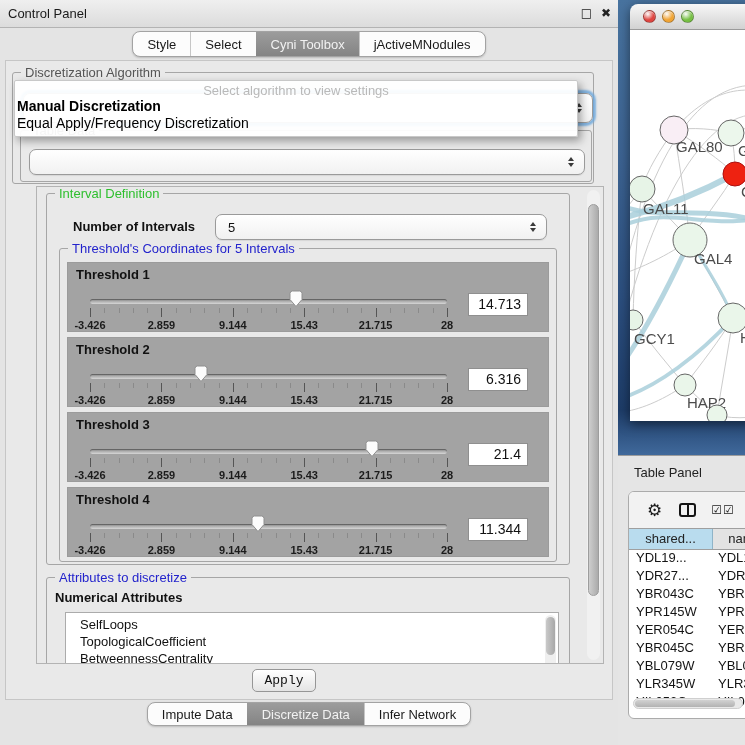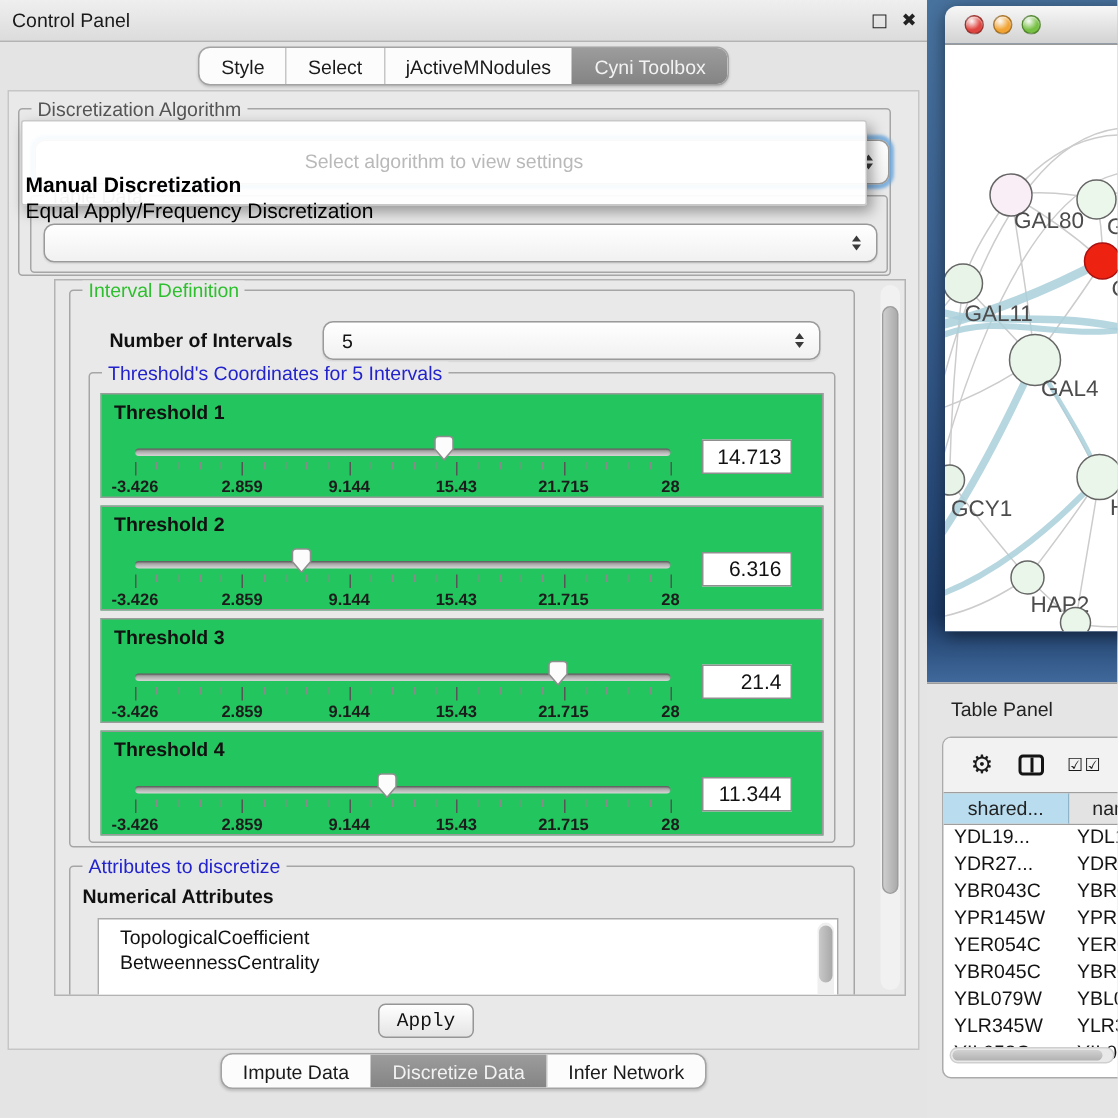--- a/index.html
+++ b/index.html
@@ -26,32 +26,32 @@
   .gt-plain{color:#555}.gt-green{color:#2ebf2e}.gt-blue{color:#2323cc}
   .algo-group{left:12px;top:72px;width:582px;height:112px}
   .td-group{left:20px;top:130px;width:572px;height:52px}
   .combo{position:absolute;background:linear-gradient(#ffffff,#f1f1f1);border:1px solid #9a9a9a;border-radius:7px;display:flex;align-items:center;padding-left:12px;font-size:13px;color:#111;box-shadow:0 1px 1px rgba(0,0,0,.08)}
   .algo-combo{left:10px;top:20px;width:570px;height:30px;box-shadow:0 0 2px 3px rgba(110,168,220,.85)}
   .td-combo{left:8px;top:18px;width:556px;height:26px}
   .stepper{position:absolute;right:10px;top:50%;transform:translateY(-50%);display:flex;flex-direction:column;align-items:center;gap:2px}
   .arr-up{width:0;height:0;border-left:3.5px solid transparent;border-right:3.5px solid transparent;border-bottom:4.5px solid #3a3a3a}
   .arr-dn{width:0;height:0;border-left:3.5px solid transparent;border-right:3.5px solid transparent;border-top:4.5px solid #3a3a3a}
   .popup{position:absolute;left:14px;top:80px;width:564px;height:57px;background:rgba(255,255,255,.94);border:1px solid #c8c8c8;border-radius:2px;box-shadow:3px 4px 9px rgba(0,0,0,.35);z-index:40}
-  .popup-prompt{text-align:center;color:#b9b9b9;font-size:13px;margin-top:19px}
+  .popup-prompt{text-align:center;color:#b9b9b9;font-size:13px;margin-top:2px}
   .popup-item{font-size:14px;line-height:17px;padding-left:2px;color:#000}
   .popup-item.bold{font-weight:bold}
   .scrollpane{position:absolute;left:36px;top:186px;width:568px;height:478px;border:1px solid #b3b3b3;background:#e9e9e9;overflow:hidden}
   .vscroll{position:absolute;right:3px;top:3px;width:13px;height:470px;background:#f1f1f1;border-radius:7px}
   .vscroll .thumb{position:absolute;left:1px;right:1px;top:14px;height:392px;background:linear-gradient(90deg,#cecece,#ababab);border-radius:6px;border:1px solid #9d9d9d}
   .interval-group{left:9px;top:6px;width:524px;height:372px}
   .intervals-label{position:absolute;left:26px;top:20px;height:26px;line-height:26px;font-weight:bold}
   .spinner{left:168px;top:20px;width:332px;height:26px}
   .thresh-group{left:12px;top:54px;width:498px;height:314px}
   .thresh-list{position:absolute;left:7px;top:13px;right:7px;display:flex;flex-direction:column;gap:5px}
-  .thresh-panel{position:relative;height:70px;border:1px solid #9b9b9b;background:#22c55e}
+  .thresh-panel{position:relative;height:70px;border:1px solid #9b9b9b;background:#a3a3a3}
   .thresh-title{position:absolute;left:8px;top:4px;font-weight:bold;font-size:13px}
   .slider{position:absolute;left:22px;top:26px;width:357px;height:42px}
   .track{position:absolute;left:0;top:10px;width:100%;height:5px;border-radius:3px;background:linear-gradient(#8d8d8d,#d6d6d6);box-shadow:inset 0 1px 1px rgba(0,0,0,.35)}
   .handle{position:absolute;top:1px;transform:translateX(-50%);z-index:2}
   .ticks{position:absolute;left:0;top:19px;width:100%;height:10px}
   .tick{position:absolute;top:0;width:1px;height:5px;background:#8a8a8a}
   .tick.major{height:9px;background:#555}
   .tick-labels{position:absolute;left:0;top:30px;width:100%;height:12px}
   .tick-labels span{position:absolute;transform:translateX(-50%);font-size:11px;font-weight:bold;color:#1c1c1c;white-space:nowrap}
   .value-box{position:absolute;right:20px;top:30px;width:60px;height:23px;line-height:21px;background:#fff;border:1px solid #8f8f8f;font-size:14px;text-align:right;padding-right:6px}
@@ -104,27 +104,27 @@
     <div class="tabstrip-top">
       <div class="pill" id="top-tabs">
           <div class="tab">
 
     <span class="tab-label">Style</span>
   </div>
           <div class="tab">
 
     <span class="tab-label">Select</span>
   </div>
+          <div class="tab sel">
+
+    <span class="tab-label">Cyni Toolbox</span>
+  </div>
           <div class="tab">
 
     <span class="tab-label">jActiveMNodules</span>
-  </div>
-          <div class="tab sel">
-
-    <span class="tab-label">Cyni Toolbox</span>
   </div>
         </div>
     </div>
 
     <div class="cp-body"></div>
 
     <div class="group algo-group">
       <span class="group-title gt-plain">Discretization Algorithm</span>
       <div class="combo algo-combo">
         <span class="stepper">
@@ -351,20 +351,21 @@
     <div class="value-box">11.344</div>
   </div>
             </div>
         </div>
       </div>
       <div class="group attrs-group">
         <span class="group-title gt-blue">Attributes to discretize</span>
         <div class="attrs-subtitle">Numerical Attributes</div>
         <div class="attr-list">
           <ul id="attr-items">
+              <li class="attr-item">SelfLoops</li>
               <li class="attr-item">TopologicalCoefficient</li>
               <li class="attr-item">BetweennessCentrality</li>
             </ul>
           <div class="list-vscroll">
               <div class="thumb"></div>
             </div>
         </div>
       </div>
       <div class="vscroll">
           <div class="thumb"></div>

